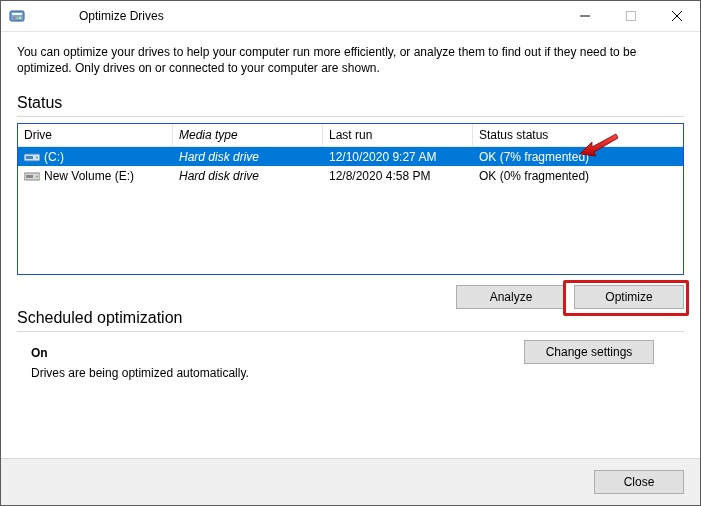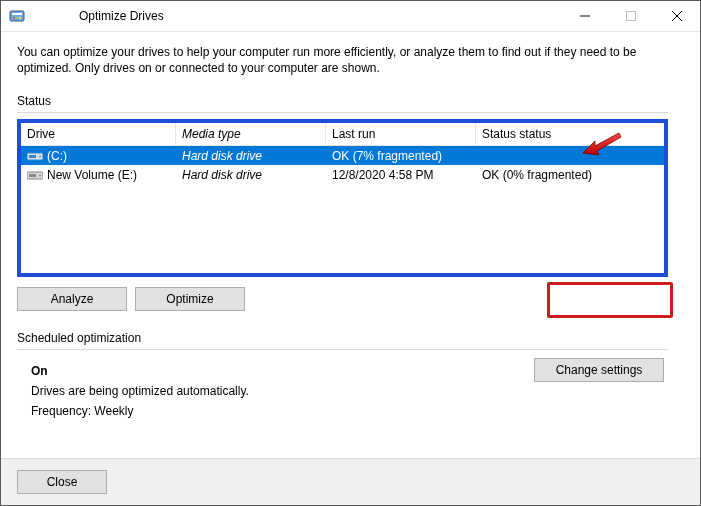--- a/index.html
+++ b/index.html
@@ -33,31 +33,31 @@
   .win-btn{
     width:46px;height:100%;
     display:flex;align-items:center;justify-content:center;
     color:#222;
   }
   .win-btn.maxbtn{color:#bcbcbc;}
   .win-btn svg{display:block;}
   
   .content{
     flex:1;
-    padding:10px 32px 12px 16px;
+    padding:10px 16px 12px 16px;
     display:flex;
     flex-direction:column;
     position:relative;
   }
   .intro{font-size:12px;line-height:1.35;margin:2px 0 18px 0;}
-  .section-label{font-size:12px;color:#000;margin-bottom:4px;}
+  .section-label{font-size:16px;color:#000;margin-bottom:4px;}
   .divider{height:1px;background:#d9d9d9;margin:0 0 6px 0;}
   
   .drive-box{
-    border:4px solid #1d4ed8;
+    border:1px solid #1d4ed8;
     height:150px;
     background:#fff;
     overflow:hidden;
     position:relative;
   }
   .drive-header{
     display:flex;
     height:22px;
     background:#fff;
     border-bottom:1px solid #e5e5e5;
@@ -80,23 +80,23 @@
   .drive-row.selected{background:#0078d7;color:#fff;}
   .drive-row .drive-icon{width:16px;height:16px;margin-right:4px;display:flex;align-items:center;justify-content:center;}
   
   .arrow-annot{
     position:absolute;
     pointer-events:none;
   }
   
   .btn-row{
     display:flex;
+    justify-content:flex-end;
     gap:8px;
     margin-top:10px;
-    margin-bottom:20px;
   }
   .btn{
     min-width:110px;
     height:24px;
     background:#e1e1e1;
     border:1px solid #adadad;
     font-family:inherit;
     font-size:12px;
     padding:0 14px;
     cursor:pointer;
@@ -104,28 +104,28 @@
   .red-outline{
     position:absolute;
     border:3px solid #d21919;
     border-radius:2px;
     pointer-events:none;
   }
   .sched-block{margin-top:2px;}
   .sched-on{font-weight:bold;margin:6px 0 6px 14px;}
   .sched-desc{margin:0 0 6px 14px;}
   .sched-freq{margin:0 0 0 14px;}
-  .change-btn-wrap{position:absolute;right:4px;}
+  .change-btn-wrap{position:absolute;right:30px;}
   
   .footer{
     border-top:1px solid #d9d9d9;
     height:46px;
     display:flex;
     align-items:center;
-    justify-content:flex-start;
+    justify-content:flex-end;
     padding:0 16px;
     background:#f0f0f0;
   }
 </style>
 </head>
 <body>
 
 <div class="titlebar">
   <span class="app-icon">
     <svg width="16" height="16" viewBox="0 0 16 16">
@@ -177,20 +177,21 @@
         <span class="drive-icon">
           <svg width="16" height="12" viewBox="0 0 16 12">
             <rect x="0" y="3" width="16" height="7" rx="1" fill="#cfe2f3" stroke="#3d85c6"></rect>
             <rect x="2" y="5" width="7" height="3" fill="#3d85c6"></rect>
             <circle cx="13" cy="6.5" r="1" fill="#6aa84f"></circle>
           </svg>
         </span>
         <span>(C:)</span>
       </div>
       <div class="col media">Hard disk drive</div>
+      <div class="col lastrun">12/10/2020 9:27 AM</div>
       <div class="col status">OK (7% fragmented)</div>
     </div>
 
     <div class="drive-row">
       <div class="col drive">
         <span class="drive-icon">
           <svg width="16" height="12" viewBox="0 0 16 12">
             <rect x="0" y="3" width="16" height="7" rx="1" fill="#d9d9d9" stroke="#888"></rect>
             <rect x="2" y="5" width="7" height="3" fill="#888"></rect>
             <circle cx="13" cy="6.5" r="1" fill="#6aa84f"></circle>
@@ -219,21 +220,20 @@
     <button class="btn">Optimize</button>
     <div class="red-outline" style="right:-5px;top:-5px;width:120px;height:30px;"></div>
   </div>
 
   <div class="section-label">Scheduled optimization</div>
   <div class="divider"></div>
 
   <div class="sched-block" style="position:relative;">
     <div class="sched-on">On</div>
     <div class="sched-desc">Drives are being optimized automatically.</div>
-    <div class="sched-freq">Frequency: Weekly</div>
     <div class="change-btn-wrap" style="top:0;">
       <button class="btn" style="min-width:130px;">Change settings</button>
     </div>
   </div>
 
 </div>
 
 <div class="footer">
   <button class="btn" style="min-width:90px;">Close</button>
 </div>

